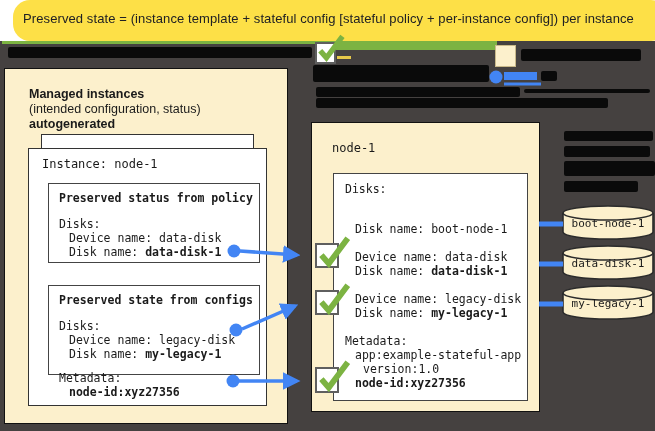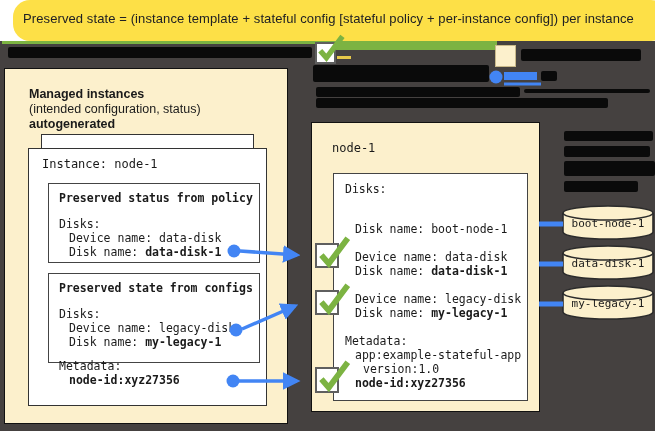--- a/index.html
+++ b/index.html
@@ -75,21 +75,21 @@
     <div class="abs whitebox" style="left:23px;top:79px;width:239px;height:258px;">
       <div class="abs mono" style="left:13px;top:8px;font-size:12px;">Instance: node-1</div>
 
       <div class="abs innerbox" style="left:19px;top:34px;width:212px;height:80px;">
         <div class="abs mono b" style="left:10px;top:7px;">Preserved status from policy</div>
         <div class="abs mono" style="left:10px;top:33px;">Disks:</div>
         <div class="abs mono" style="left:20px;top:47px;">Device name: data-disk</div>
         <div class="abs mono" style="left:20px;top:61px;"><span>Disk name: </span><span class="b">data-disk-1</span></div>
       </div>
 
-      <div class="abs innerbox" style="left:19px;top:124px;width:212px;height:90px;">
+      <div class="abs innerbox" style="left:19px;top:136px;width:212px;height:90px;">
         <div class="abs mono b" style="left:10px;top:7px;">Preserved state from configs</div>
         <div class="abs mono" style="left:10px;top:33px;">Disks:</div>
         <div class="abs mono" style="left:20px;top:47px;">Device name: legacy-disk</div>
         <div class="abs mono" style="left:20px;top:61px;"><span>Disk name: </span><span class="b">my-legacy-1</span></div>
         <div class="abs mono" style="left:10px;top:85px;">Metadata:</div>
         <div class="abs mono b" style="left:20px;top:99px;">node-id:xyz27356</div>
       </div>
     </div>
   </div>
 

